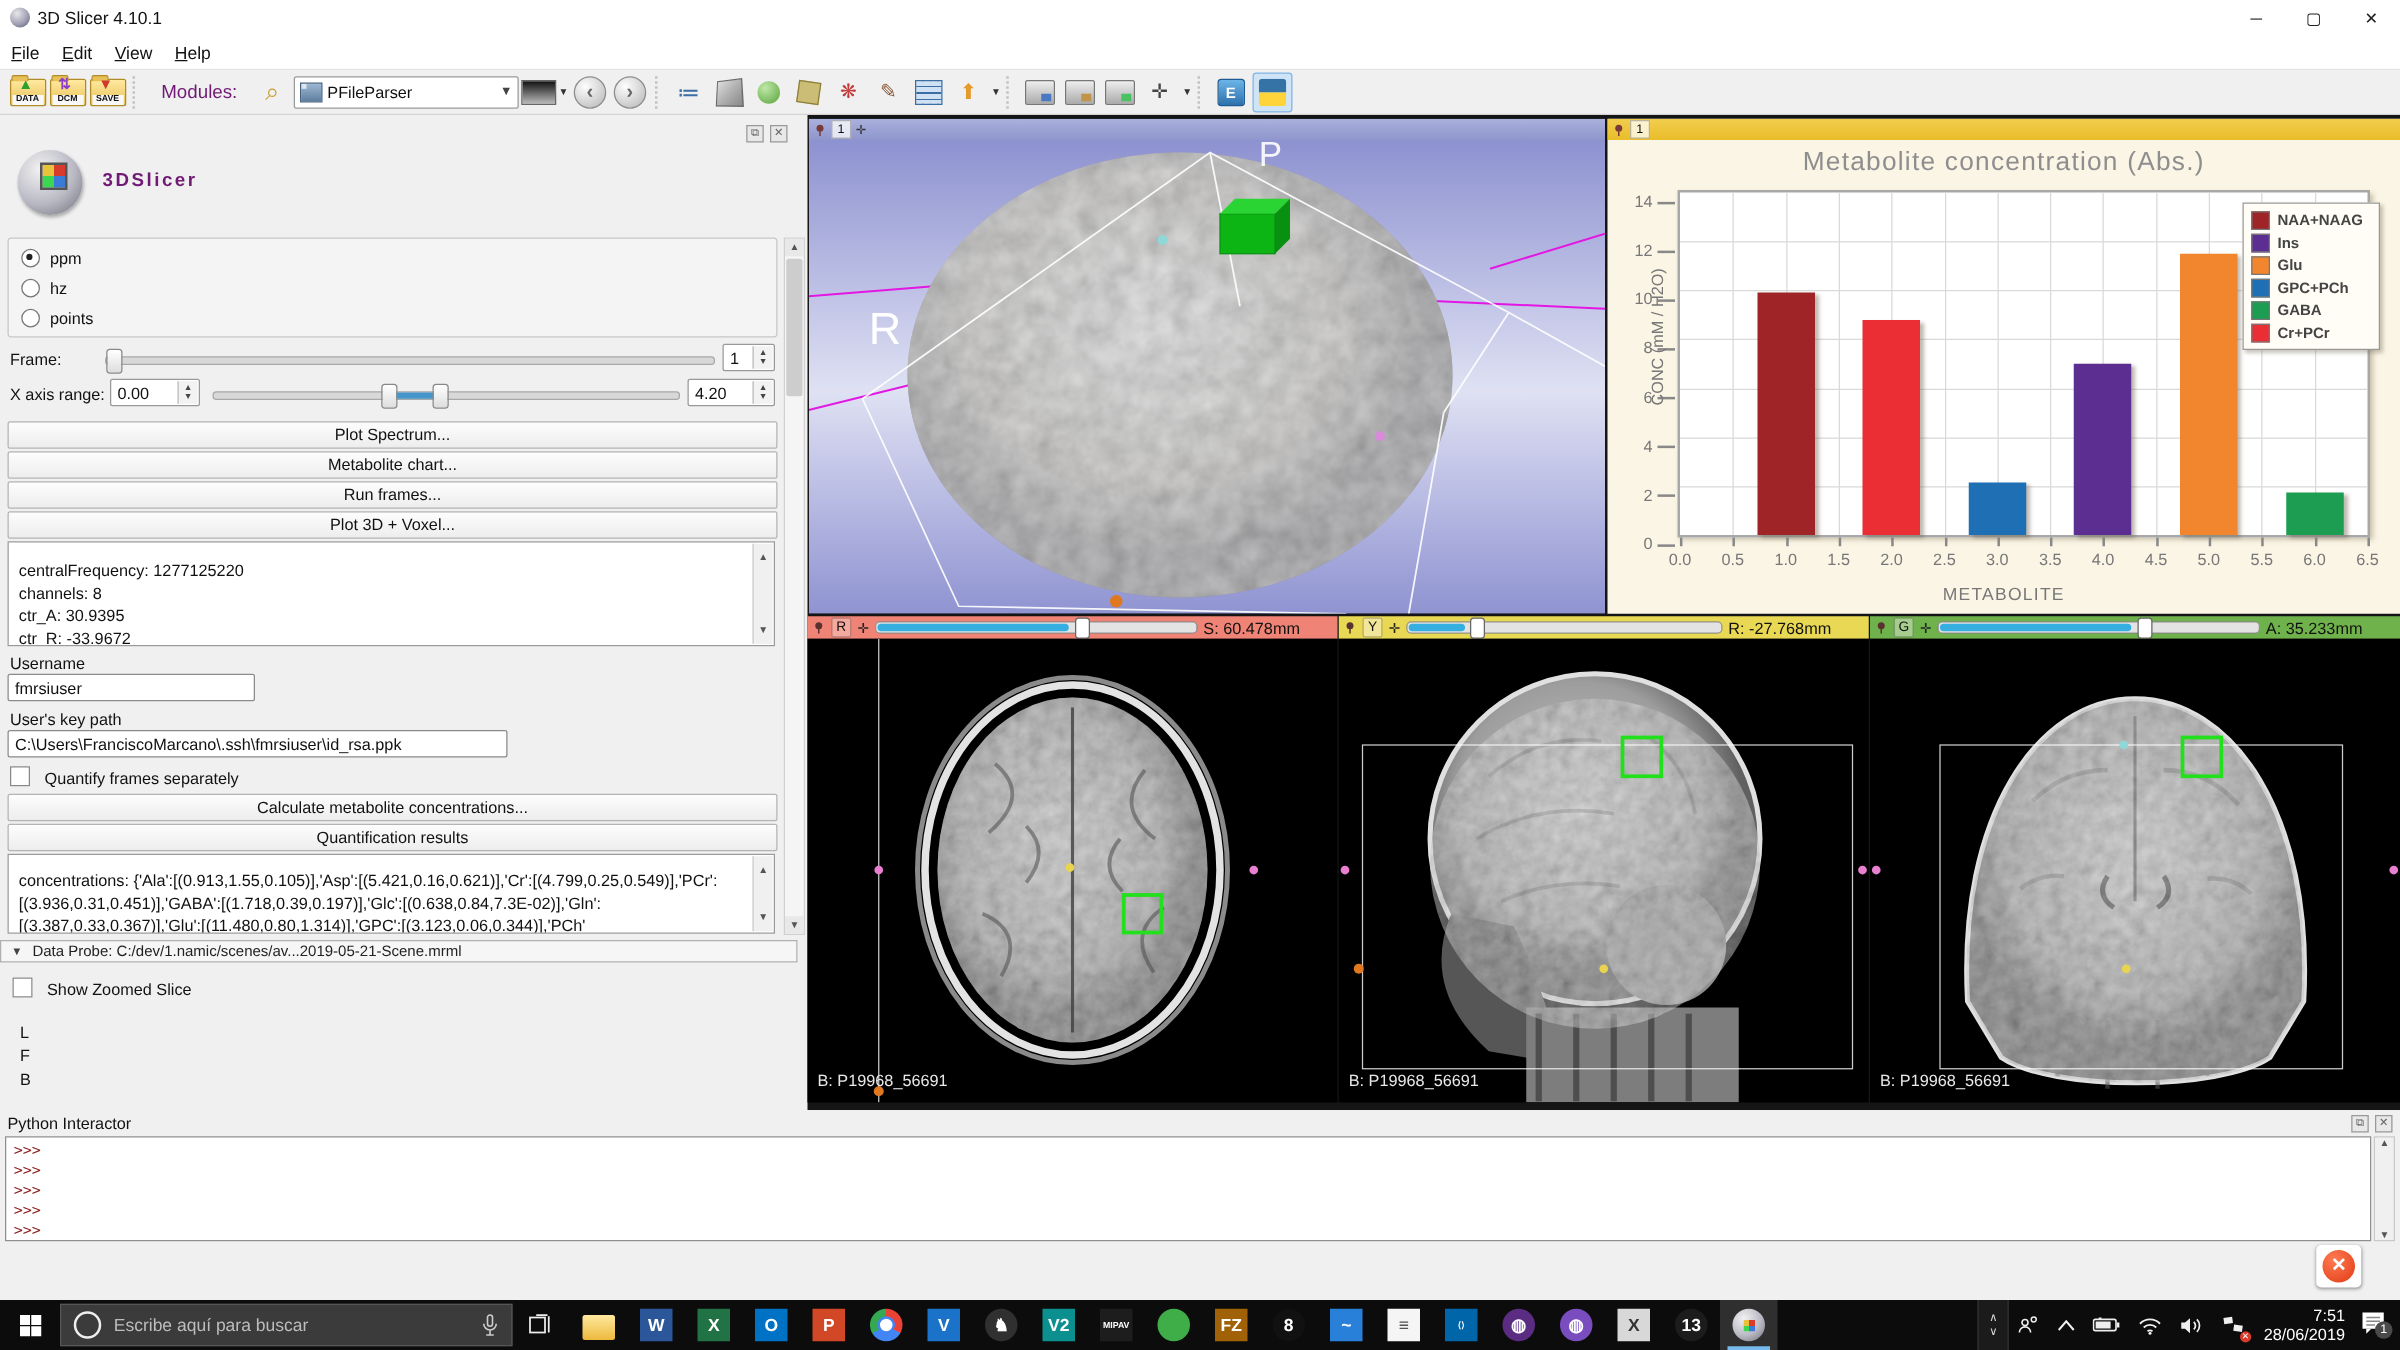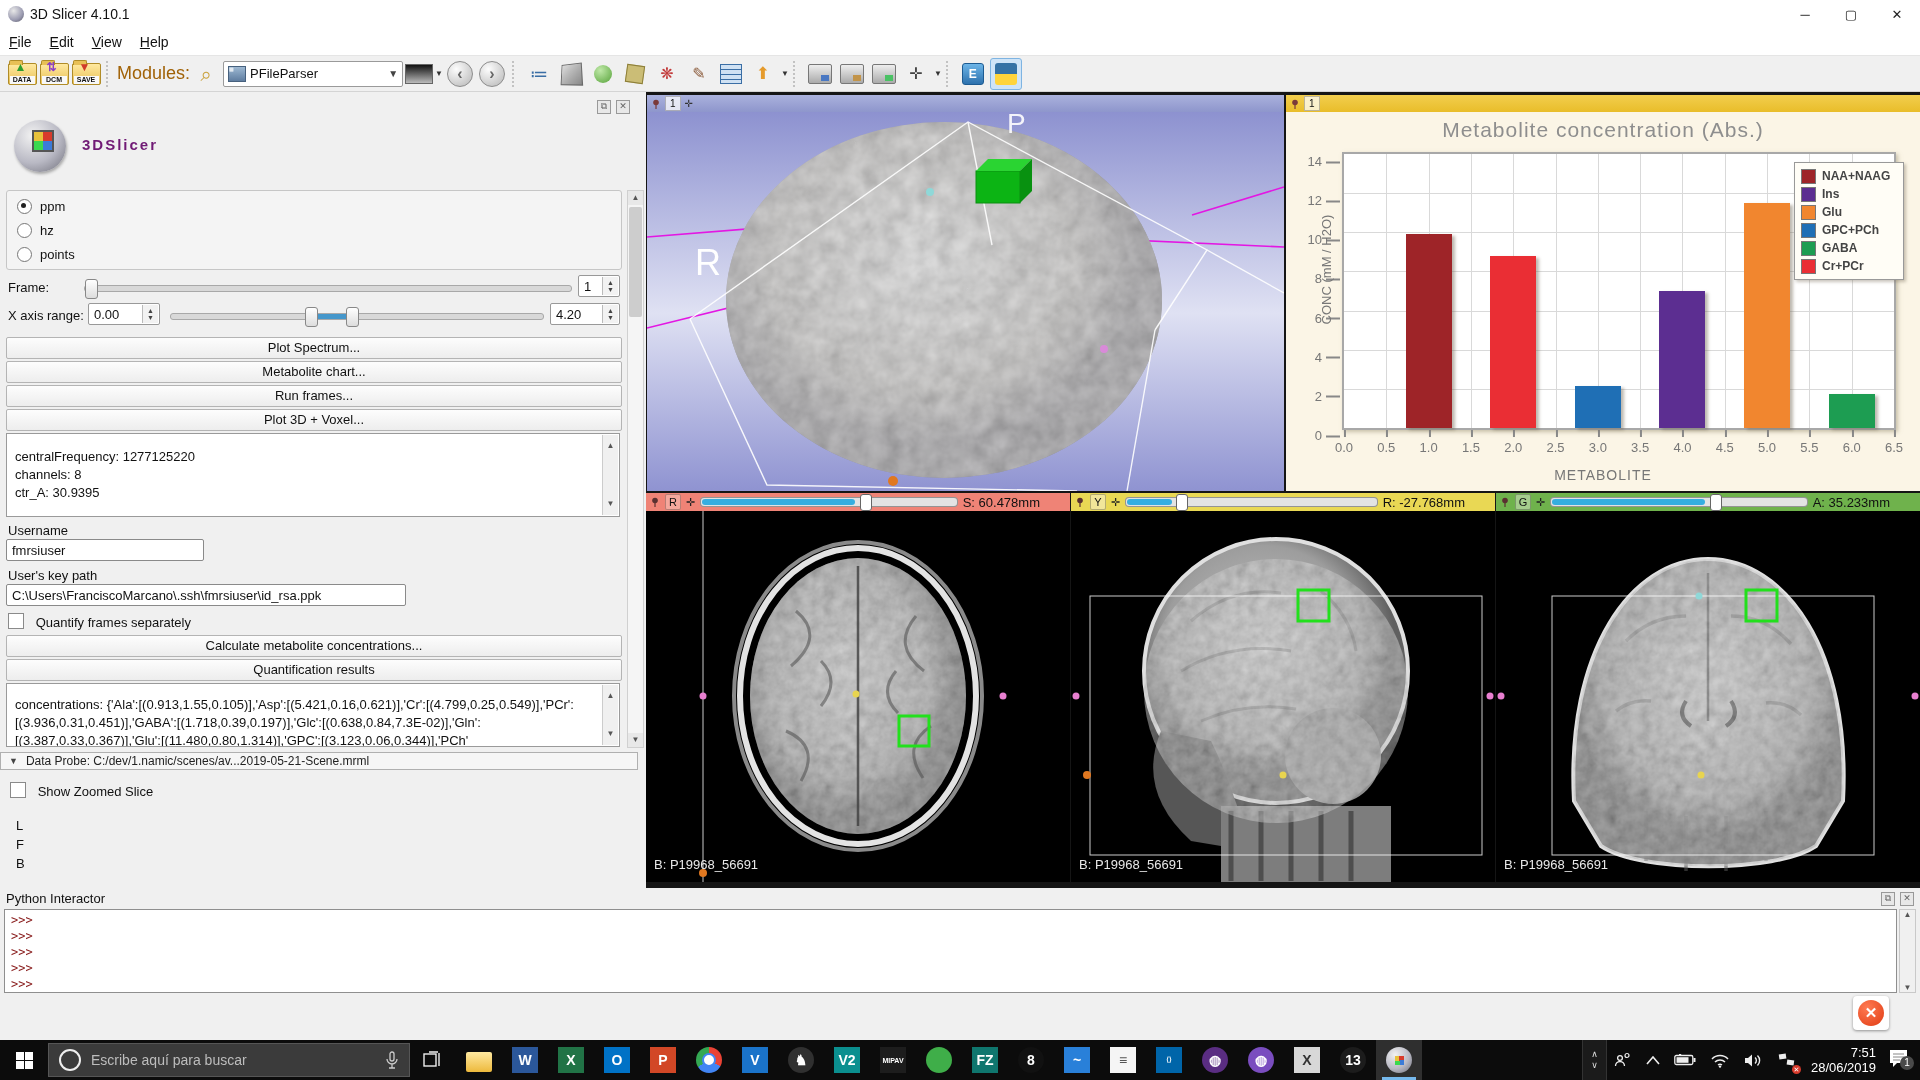--- a/index.html
+++ b/index.html
@@ -211,21 +211,21 @@
           <div class="folder-cap">DCM</div>
         </div>
       </div>
       <div class="tb-item">
         <div class="folder-ico">
           <span class="folder-arrow" style="color:#d03a2a">▼</span>
           <div class="folder-cap">SAVE</div>
         </div>
       </div>
       <div class="tb-sep"></div>
-      <div class="tb-item" style="font-size: 18px; color: #a16207; margin: 0px 0;">Modules:</div>
+      <div class="tb-item" style="font-size: 15px; color: #701a75; margin: 0px 12px;">Modules:</div>
       <div class="tb-item">
         <span class="tb-glyph" style="color:#caa23c;font-size:20px">⌕</span>
       </div>
       <div class="tb-item">
         <div id="module-combo">
           <div class="mc-ico">▩</div>
           <span>PFileParser</span>
           <span class="mc-arrow">▼</span>
         </div>
       </div>
@@ -356,20 +356,21 @@
     <div class="panel-btn" style="top:245px;">Plot Spectrum...</div>
     <div class="panel-btn" style="top:269px;">Metabolite chart...</div>
     <div class="panel-btn" style="top:293px;">Run frames...</div>
     <div class="panel-btn" style="top:317px;">Plot 3D + Voxel...</div>
 
     <div class="textarea" style="top:341px;height:84px;">
       <div id="info-lines" style="padding-top:8px;">
           <div>centralFrequency: 1277125220</div>
           <div>channels: 8</div>
           <div>ctr_A: 30.9395</div>
+          <div>ctr_R: -33.9672</div>
         </div>
       <div class="ta-scroll">
           <span>▲</span>
           <span>▼</span>
         </div>
     </div>
 
     <div class="form-label" style="left:8px;top:431px;">Username</div>
     <input class="text-input" style="left: 6px; top: 447px; width: 198px;" value="fmrsiuser">
 
@@ -780,21 +781,21 @@
         <div class="tb-app">
           <div class="app-ico" style="background: rgb(11, 143, 143); color: rgb(255, 255, 255);">V2</div>
         </div>
         <div class="tb-app">
           <div class="app-ico" style="background: rgb(29, 29, 29); color: rgb(255, 255, 255); font-size: 7px;">MIPAV</div>
         </div>
         <div class="tb-app">
           <div class="app-ico" style="background: rgb(63, 174, 73); border-radius: 50%; color: rgb(255, 255, 255);"></div>
         </div>
         <div class="tb-app">
-          <div class="app-ico" style="background: #0f766e; color: rgb(255, 255, 255);">FZ</div>
+          <div class="app-ico" style="background: #a16207; color: rgb(255, 255, 255);">FZ</div>
         </div>
         <div class="tb-app">
           <div class="app-ico" style="background: rgb(17, 17, 17); border-radius: 50%; color: rgb(255, 255, 255);">8</div>
         </div>
         <div class="tb-app">
           <div class="app-ico" style="background: rgb(41, 128, 217); color: rgb(255, 255, 255);">~</div>
         </div>
         <div class="tb-app">
           <div class="app-ico" style="background: rgb(245, 245, 245); color: rgb(85, 85, 85);">≡</div>
         </div>

